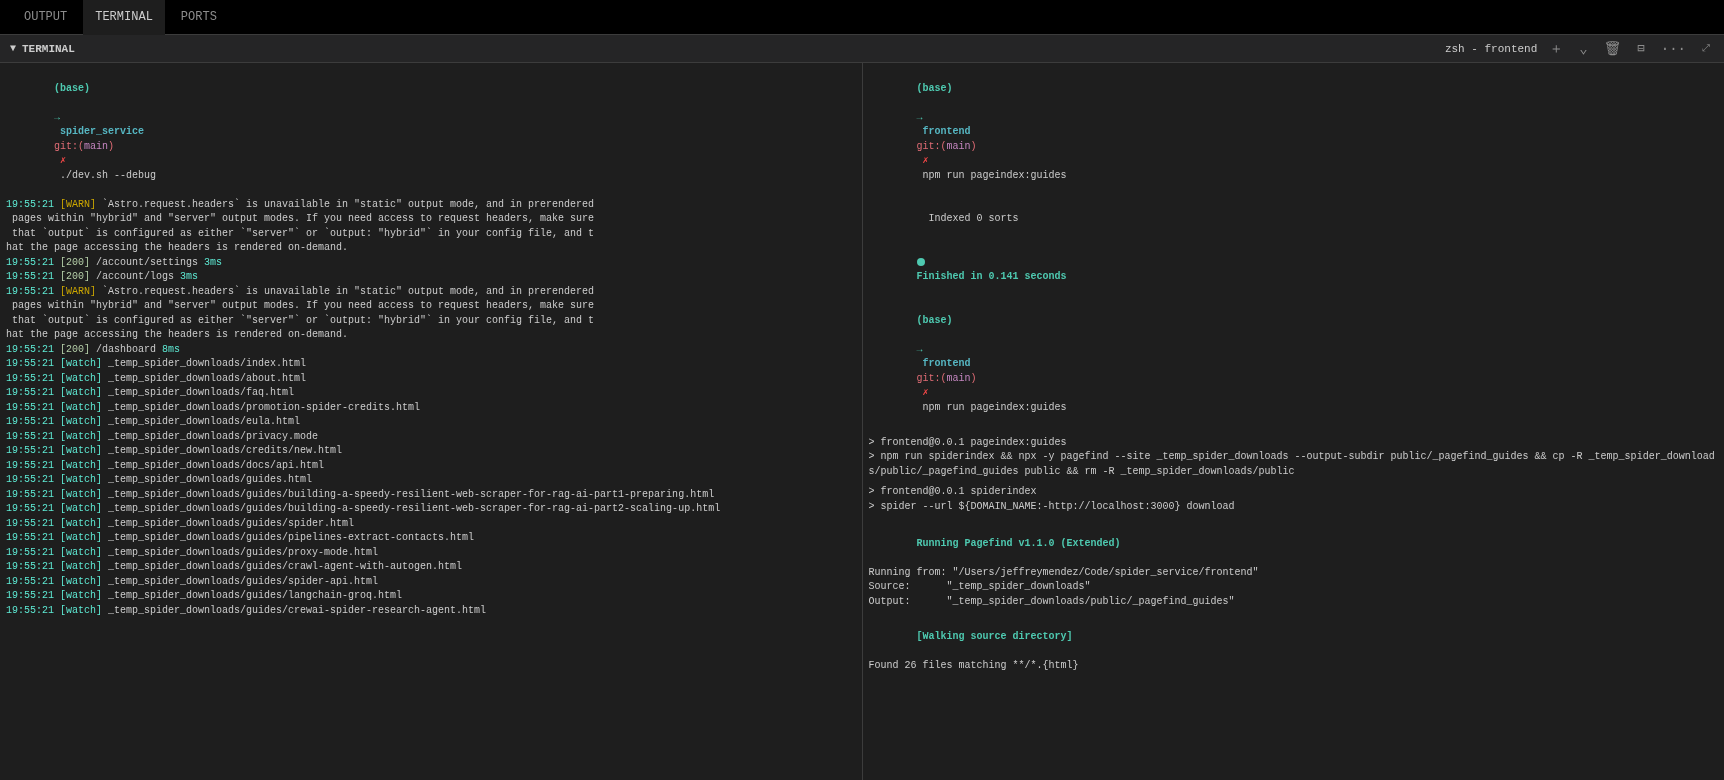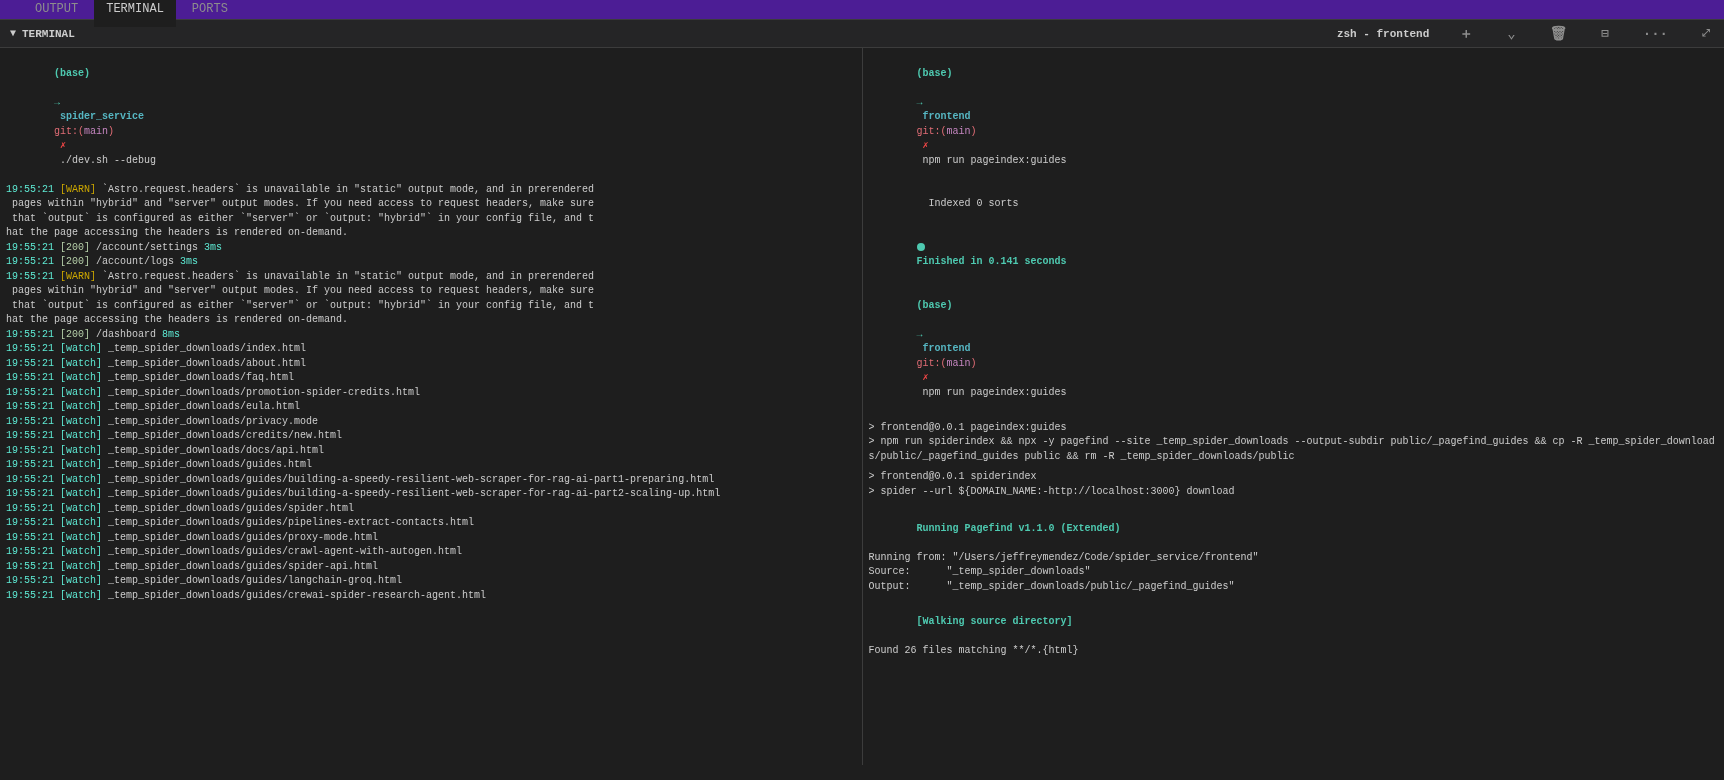--- a/index.html
+++ b/index.html
@@ -10,24 +10,24 @@
       color: #cccccc;
       width: 1724px;
       height: 780px;
       overflow: hidden;
     }
 
     
     .tab-bar {
       display: flex;
       align-items: center;
-      background: #4c1d95;
-      height: 20px;
+      background: #000000;
+      height: 35px;
       border-bottom: 1px solid #3c3c3c;
-      padding-left: 23px;
+      padding-left: 12px;
       gap: 4px;
     }
     .tab {
       display: flex;
       align-items: center;
       height: 35px;
       padding: 0 12px;
       font-size: 12px;
       color: #8d8d8d;
       cursor: pointer;
@@ -53,24 +53,23 @@
       display: flex;
       align-items: center;
       gap: 6px;
       font-size: 11px;
       color: #cccccc;
       font-weight: bold;
     }
     .terminal-header-right {
       display: flex;
       align-items: center;
-      gap: 26px;
+      gap: 8px;
       font-size: 11px;
       color: #8d8d8d;
-      font-weight: bold;
     }
     .icon-btn {
       cursor: pointer;
       color: #8d8d8d;
       font-size: 14px;
       padding: 2px 4px;
     }
 
     
     .terminal-body {

